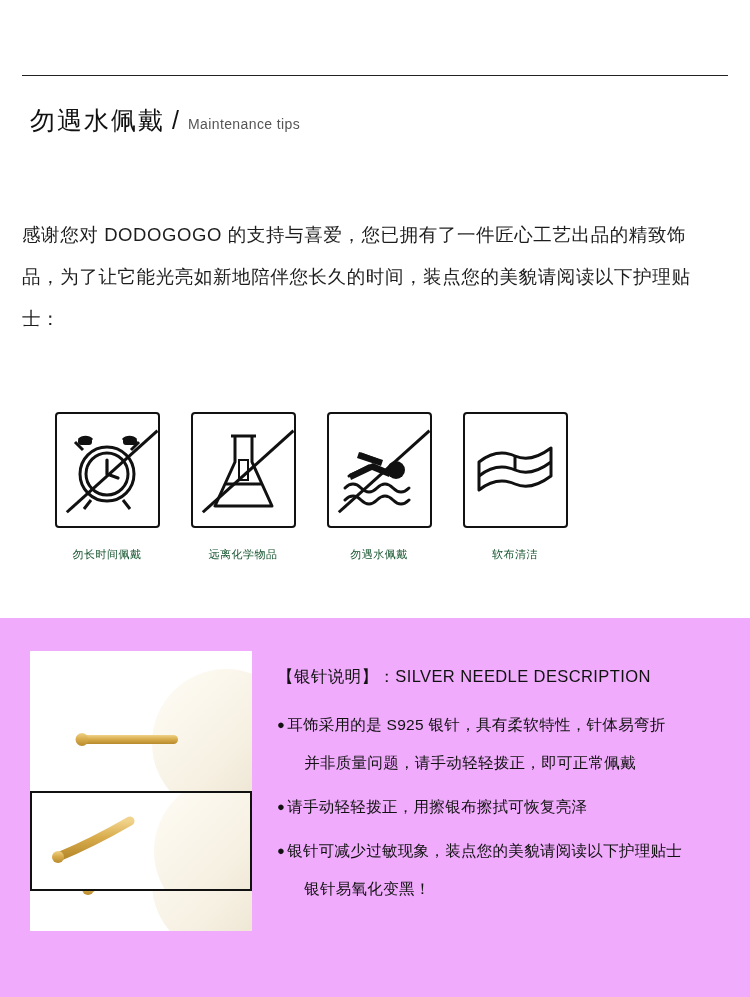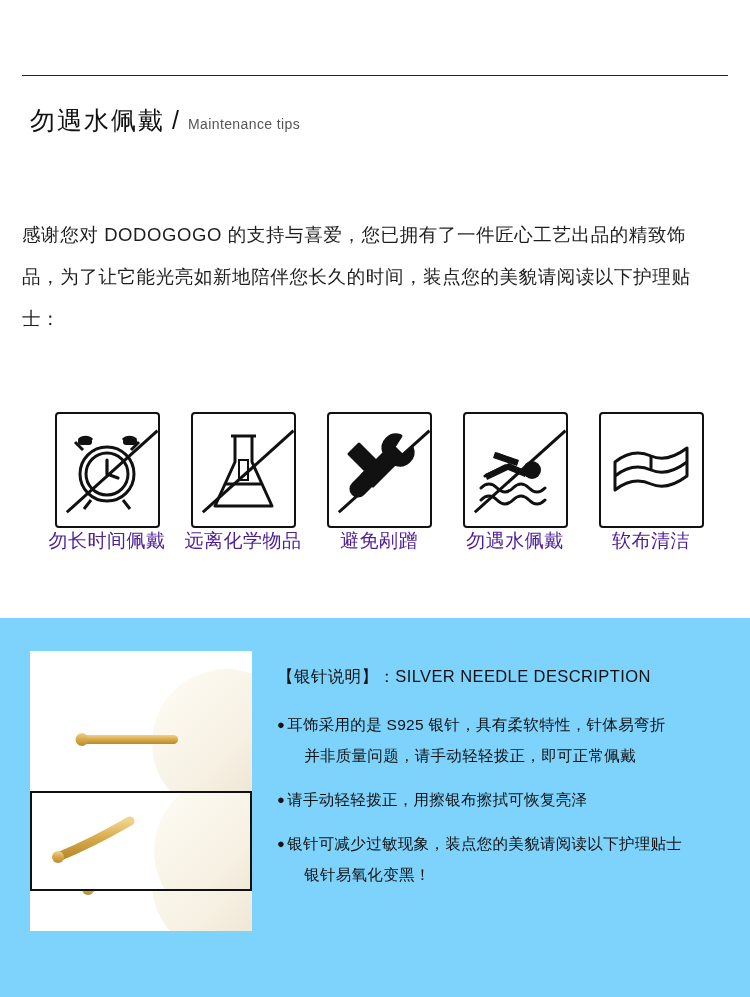--- a/index.html
+++ b/index.html
@@ -99,34 +99,35 @@
     position: absolute;
     left: -6px;
     top: 50%;
     width: 122px;
     height: 2.5px;
     background: #111;
     transform: rotate(-42deg);
     transform-origin: center;
   }
   .icon-caption {
-    font-size: 19px;
-    color: #4c1d95;
+    margin-top: 19px;
+    font-size: 11px;
+    color: #14532d;
     letter-spacing: 0.5px;
     white-space: nowrap;
   }
 
   
   .panel {
     position: absolute;
     left: 0;
     top: 618px;
     width: 750px;
     height: 379px;
-    background: #7dd3fc;
+    background: #f0abfc;
   }
   .panel-photo {
     position: absolute;
     left: 30px;
     top: 33px;
     width: 222px;
     height: 280px;
     background: #ffffff;
     overflow: hidden;
   }
@@ -167,20 +168,21 @@
   .dot {
     flex: 0 0 auto;
     margin-right: 2px;
     font-size: 13px;
     line-height: 31px;
   }
   .bullet-body { flex: 1 1 auto; }
   .bullet-body .cont {
     display: block;
     padding-left: 17px;
+    margin-top: 7px;
   }
 </style>
 </head>
 <body>
 
 <div class="page">
 
   <div class="top-rule"></div>
 
   <div class="title-row">
@@ -221,33 +223,20 @@
             <path d="M38 22 L63 22"></path>
             <path d="M33 70 L68 70"></path>
           </g>
           <path d="M46 46 L46 66 L55 66 L55 46 Z" fill="none" stroke="#111" stroke-width="2"></path>
         </svg>
         <div class="slash"></div>
       </div>
       <div class="icon-caption">远离化学物品</div>
     </div>
 
-    <div class="icon-cell">
-      <div class="icon-box">
-        <svg width="101" height="112" viewBox="0 0 101 112">
-          <g stroke="#111" stroke-width="3" fill="#111" stroke-linejoin="round">
-            <path d="M72 22 a13 13 0 0 0 -17 17 L33 61 l11 11 22 -22 a13 13 0 0 0 17 -17 l-9 9 -9 -9 z"></path>
-            <path d="M30 30 L46 46 L36 56 L20 40 z" fill="#111"></path>
-            <path d="M24 70 L38 56 L48 66 L34 80 a7 7 0 0 1 -10 -10 z" fill="#111"></path>
-          </g>
-        </svg>
-        <div class="slash"></div>
-      </div>
-      <div class="icon-caption">避免剐蹭</div>
-    </div>
 
     <div class="icon-cell">
       <div class="icon-box">
         <svg width="101" height="112" viewBox="0 0 101 112">
           <g stroke="#111" stroke-width="3" fill="none" stroke-linecap="round">
             <path d="M16 74 q8 -8 16 0 t16 0 t16 0 t16 0"></path>
             <path d="M16 86 q8 -8 16 0 t16 0 t16 0 t16 0"></path>
             <path d="M20 62 L40 52 L60 60"></path>
             <path d="M32 40 L48 46"></path>
           </g>

